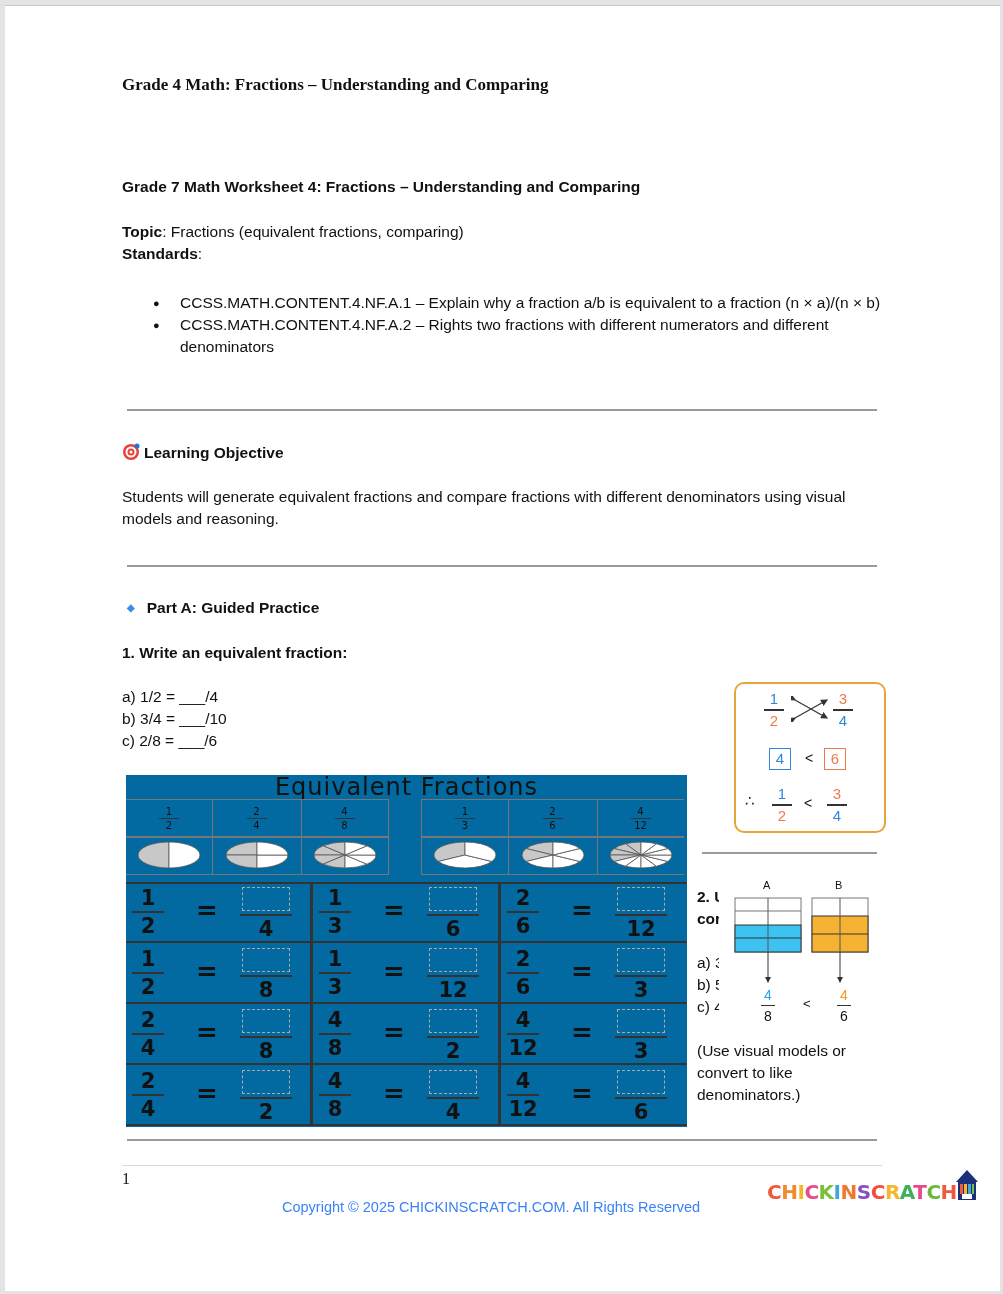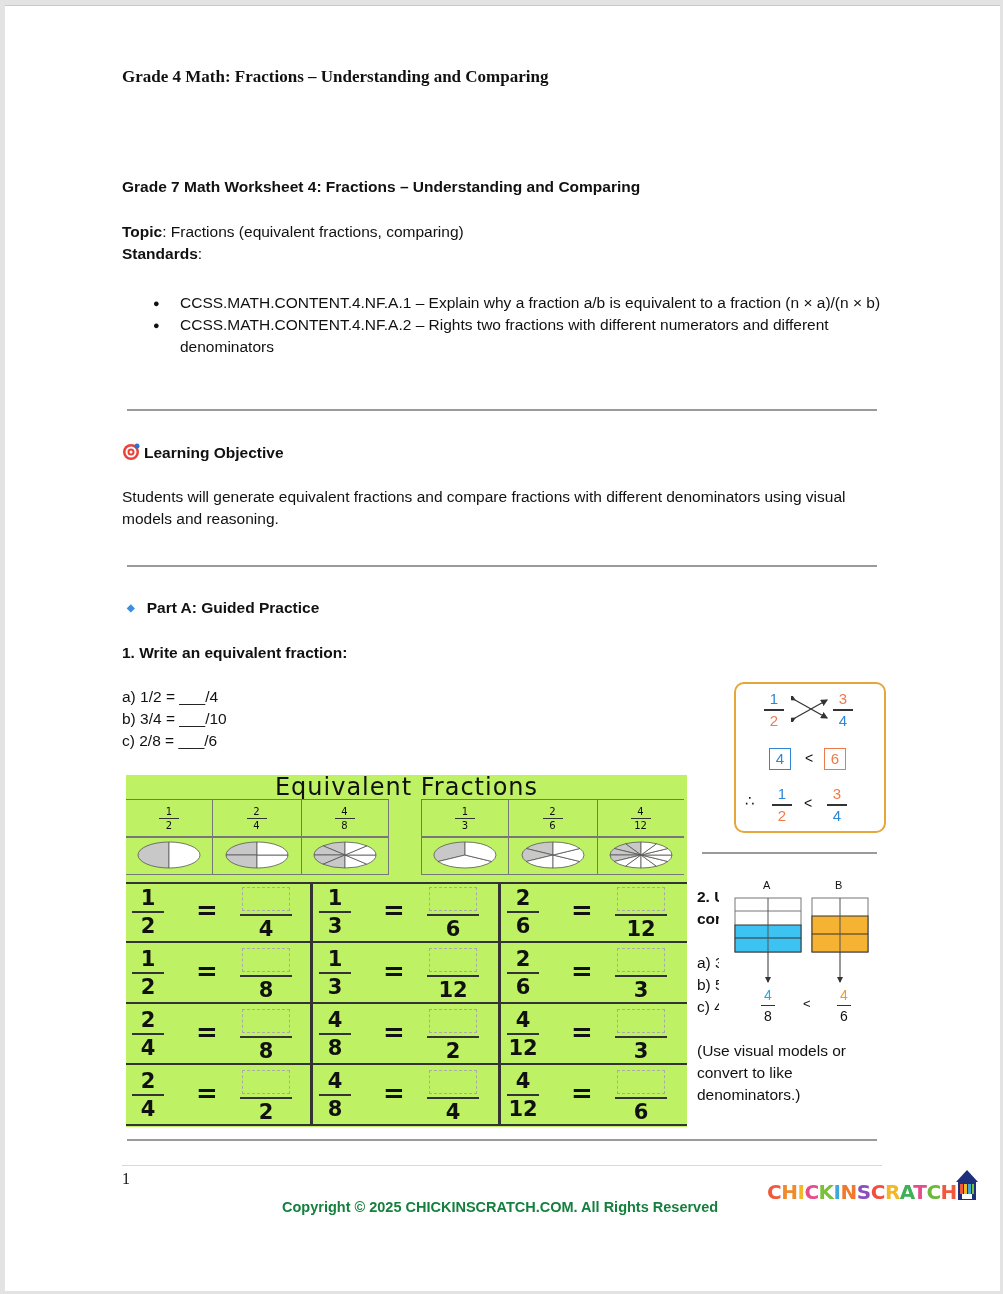--- a/index.html
+++ b/index.html
@@ -1,47 +1,47 @@
 <!DOCTYPE html>
 <html><head>
 <meta charset="utf-8">
 <style>
   html, body { margin:0; padding:0; }
   body { width:1003px; height:1294px; background:#e3e3e3; position:relative; overflow:hidden; font-family:"Liberation Sans", sans-serif; color:#111; }
   .page { position:absolute; left:5px; top:5px; width:995px; height:1285px; background:#fff; border-top:1px solid #c8c8c8; }
   .abs { position:absolute; }
-  .serif-title { font-family:"Liberation Serif", serif; font-weight:bold; font-size:17px; }
+  .serif-title { font-family:"Liberation Serif", serif; font-weight:bold; font-size:17px;margin-top:8px; }
   .txt { font-size:15.5px; line-height:22px; }
   .b { font-weight:bold; }
   .hr { position:absolute; height:2px; background:#9a9a9a; }
   ul.stds { position:absolute; left:117px; top:286px; width:760px; margin:0; padding:0; list-style:none; }
   ul.stds li { position:relative; padding-left:58px; font-size:15.5px; line-height:22px; }
   ul.stds li::before { content:"●"; position:absolute; left:31px; top:0; font-size:11px; }
   
   .cm-card { position:absolute; left:729px; top:676px; width:148px; height:147px; border:2px solid #e6a63a; border-radius:10px; background:#fff; }
   .frac { position:absolute; text-align:center; font-size:15px; line-height:16px; }
   .frac .bar { height:1.5px; background:#333; margin:2px 0; }
   .blue { color:#2f86d6; } .orange { color:#ee7a4b; }
   .box { position:absolute; width:20px; height:20px; font-size:15px; line-height:20px; text-align:center; }
   
-  .ef { position:absolute; left:121px; top:769px; width:561px; height:352px; background:#bef264; overflow:hidden; }
+  .ef { position:absolute; left:121px; top:769px; width:561px; height:352px; background:#0369a1; overflow:hidden; }
   .ef-title { position:absolute; left:0; width:561px; top:-2px; text-align:center; font-family:"DejaVu Sans Mono", monospace; font-size:24px; letter-spacing:1px; }
   .ef-grid { position:absolute; border:1.5px solid #777; }
   .comic { font-family:"DejaVu Sans", sans-serif; }
   .sfrac { position:absolute; text-align:center; font-size:10px; line-height:11px; }
   .sfrac .bar { height:1px; background:#333; margin:1px 0; }
   .bfrac { position:absolute; text-align:center; font-size:21px; line-height:22px; font-weight:bold; }
   .bfrac .bar { height:2px; background:#333; margin:2px 0; }
   .eq { position:absolute; font-size:26px; font-weight:bold; }
   .dashbox { width:46px; height:22px; border:1px dashed #aaa; margin:0 auto 3px; }
   .blank-frac { position:absolute; text-align:center; width:52px; font-size:21px; font-weight:bold; line-height:22px; }
   .blank-frac .bar { height:2px; background:#333; margin-bottom:2px; }
   
   .bm { position:absolute; left:714px; top:873px; width:166px; height:147px; background:#fff; }
-  .footer-copy { position:absolute; left:277px; top:1193px; font-size:14.5px; font-weight:bold; color:#15803d; }
+  .footer-copy { position:absolute; left:277px; top:1193px; font-size:14.5px; font-weight:normal; color:#3b82f6; }
 </style>
 </head>
 <body>
 
 <div class="page">
 
   <div class="abs serif-title" style="left:117px;top:61px;">Grade 4 Math: Fractions – Understanding and Comparing</div>
 
   <div class="abs txt b" style="left:117px;top:170px;">Grade 7 Math Worksheet 4: Fractions – Understanding and Comparing</div>
 

